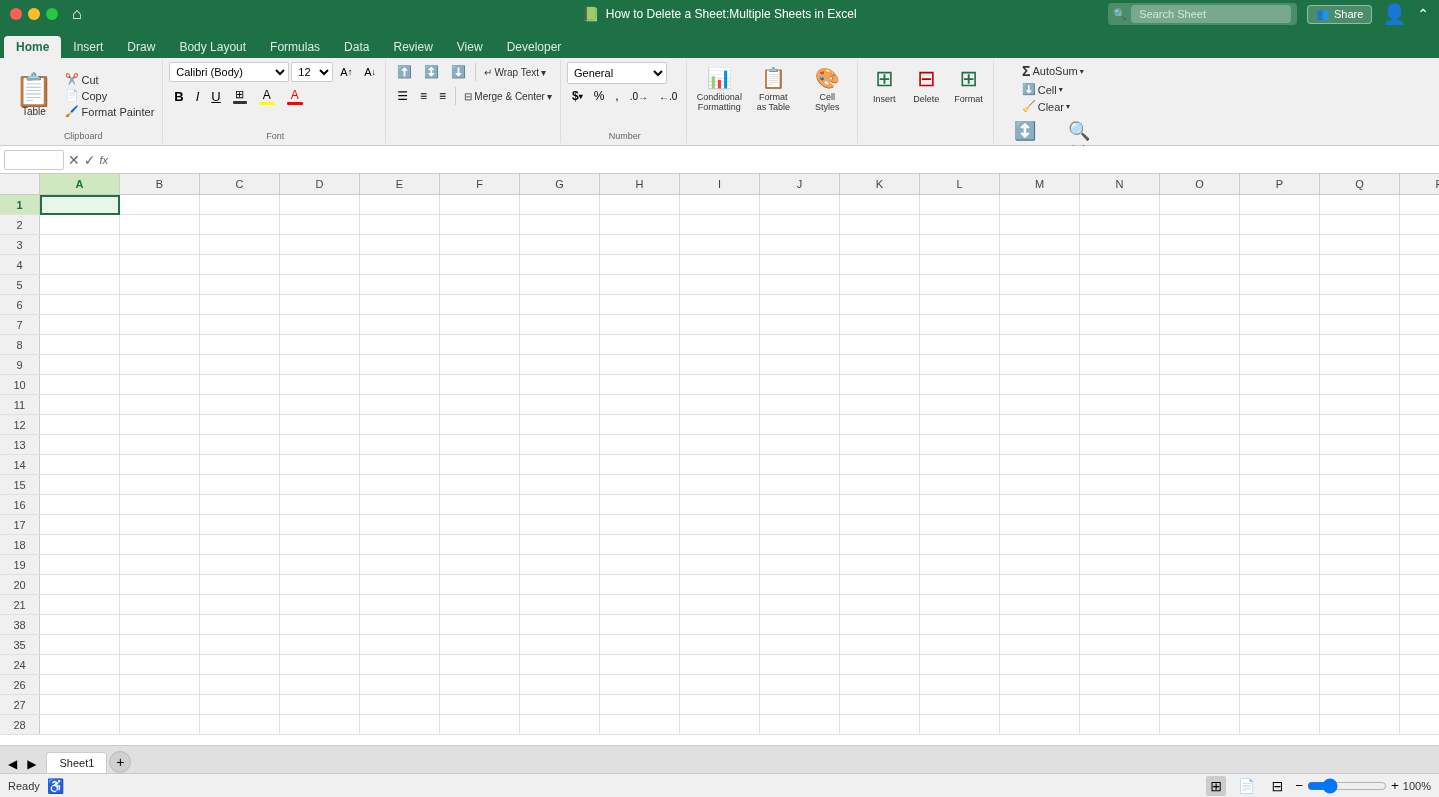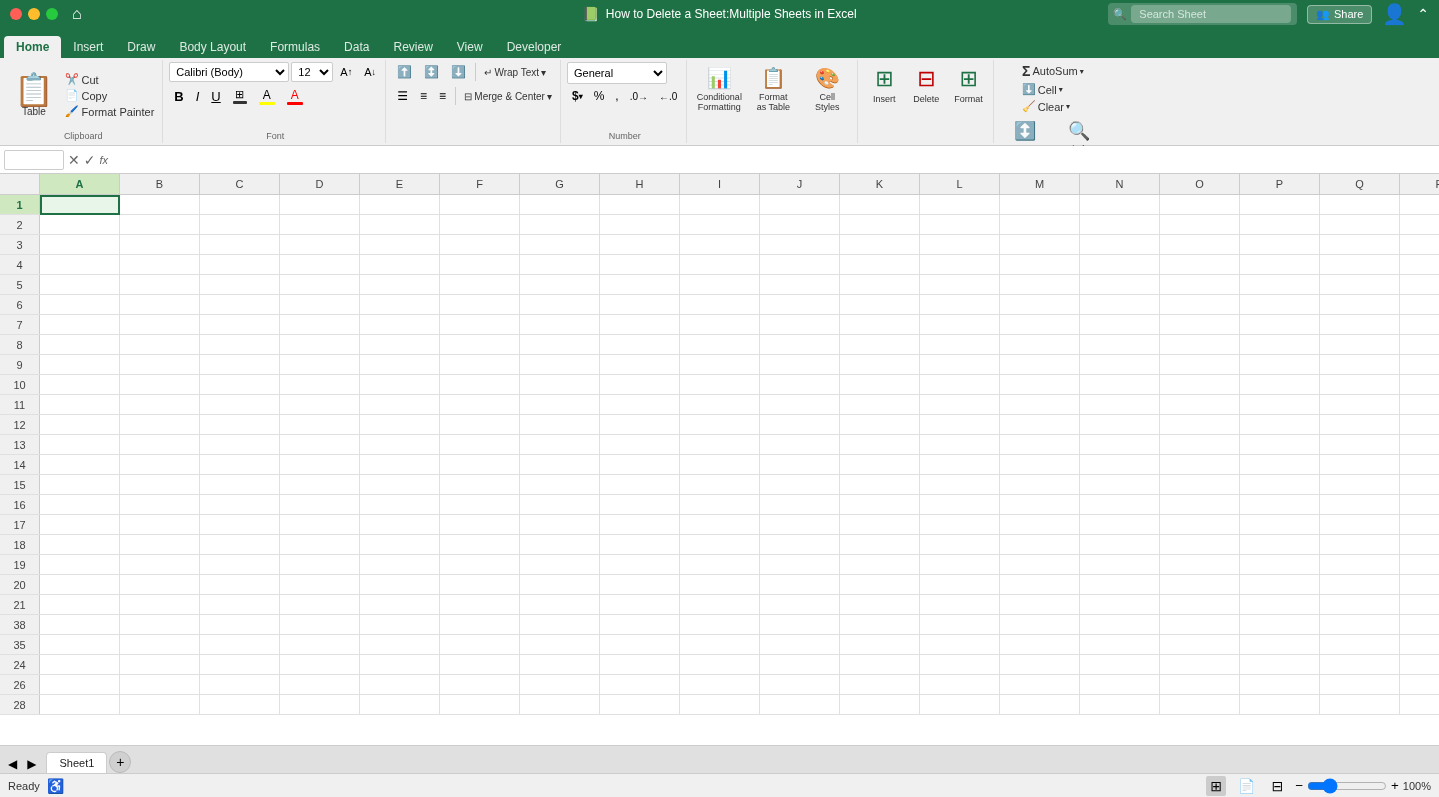--- a/index.html
+++ b/index.html
@@ -1146,20 +1146,41 @@
           <div class="grid-cell" contenteditable="true" tabindex="0" style="width: 80px; min-width: 80px;"></div>
           <div class="grid-cell" contenteditable="true" tabindex="0" style="width: 80px; min-width: 80px;"></div>
           <div class="grid-cell" contenteditable="true" tabindex="0" style="width: 80px; min-width: 80px;"></div>
           <div class="grid-cell" contenteditable="true" tabindex="0" style="width: 80px; min-width: 80px;"></div>
           <div class="grid-cell" contenteditable="true" tabindex="0" style="width: 80px; min-width: 80px;"></div>
           <div class="grid-cell" contenteditable="true" tabindex="0" style="width: 80px; min-width: 80px;"></div>
           <div class="grid-cell" contenteditable="true" tabindex="0" style="width: 80px; min-width: 80px;"></div>
           <div class="grid-cell" contenteditable="true" tabindex="0" style="width: 80px; min-width: 80px;"></div>
         </div>
         <div class="grid-row">
+          <div class="row-header">27</div>
+          <div class="grid-cell" contenteditable="true" tabindex="0" style="width: 80px; min-width: 80px;"></div>
+          <div class="grid-cell" contenteditable="true" tabindex="0" style="width: 80px; min-width: 80px;"></div>
+          <div class="grid-cell" contenteditable="true" tabindex="0" style="width: 80px; min-width: 80px;"></div>
+          <div class="grid-cell" contenteditable="true" tabindex="0" style="width: 80px; min-width: 80px;"></div>
+          <div class="grid-cell" contenteditable="true" tabindex="0" style="width: 80px; min-width: 80px;"></div>
+          <div class="grid-cell" contenteditable="true" tabindex="0" style="width: 80px; min-width: 80px;"></div>
+          <div class="grid-cell" contenteditable="true" tabindex="0" style="width: 80px; min-width: 80px;"></div>
+          <div class="grid-cell" contenteditable="true" tabindex="0" style="width: 80px; min-width: 80px;"></div>
+          <div class="grid-cell" contenteditable="true" tabindex="0" style="width: 80px; min-width: 80px;"></div>
+          <div class="grid-cell" contenteditable="true" tabindex="0" style="width: 80px; min-width: 80px;"></div>
+          <div class="grid-cell" contenteditable="true" tabindex="0" style="width: 80px; min-width: 80px;"></div>
+          <div class="grid-cell" contenteditable="true" tabindex="0" style="width: 80px; min-width: 80px;"></div>
+          <div class="grid-cell" contenteditable="true" tabindex="0" style="width: 80px; min-width: 80px;"></div>
+          <div class="grid-cell" contenteditable="true" tabindex="0" style="width: 80px; min-width: 80px;"></div>
+          <div class="grid-cell" contenteditable="true" tabindex="0" style="width: 80px; min-width: 80px;"></div>
+          <div class="grid-cell" contenteditable="true" tabindex="0" style="width: 80px; min-width: 80px;"></div>
+          <div class="grid-cell" contenteditable="true" tabindex="0" style="width: 80px; min-width: 80px;"></div>
+          <div class="grid-cell" contenteditable="true" tabindex="0" style="width: 80px; min-width: 80px;"></div>
+        </div>
+        <div class="grid-row">
           <div class="row-header">28</div>
           <div class="grid-cell" contenteditable="true" tabindex="0" style="width: 80px; min-width: 80px;"></div>
           <div class="grid-cell" contenteditable="true" tabindex="0" style="width: 80px; min-width: 80px;"></div>
           <div class="grid-cell" contenteditable="true" tabindex="0" style="width: 80px; min-width: 80px;"></div>
           <div class="grid-cell" contenteditable="true" tabindex="0" style="width: 80px; min-width: 80px;"></div>
           <div class="grid-cell" contenteditable="true" tabindex="0" style="width: 80px; min-width: 80px;"></div>
           <div class="grid-cell" contenteditable="true" tabindex="0" style="width: 80px; min-width: 80px;"></div>
           <div class="grid-cell" contenteditable="true" tabindex="0" style="width: 80px; min-width: 80px;"></div>
           <div class="grid-cell" contenteditable="true" tabindex="0" style="width: 80px; min-width: 80px;"></div>
           <div class="grid-cell" contenteditable="true" tabindex="0" style="width: 80px; min-width: 80px;"></div>

